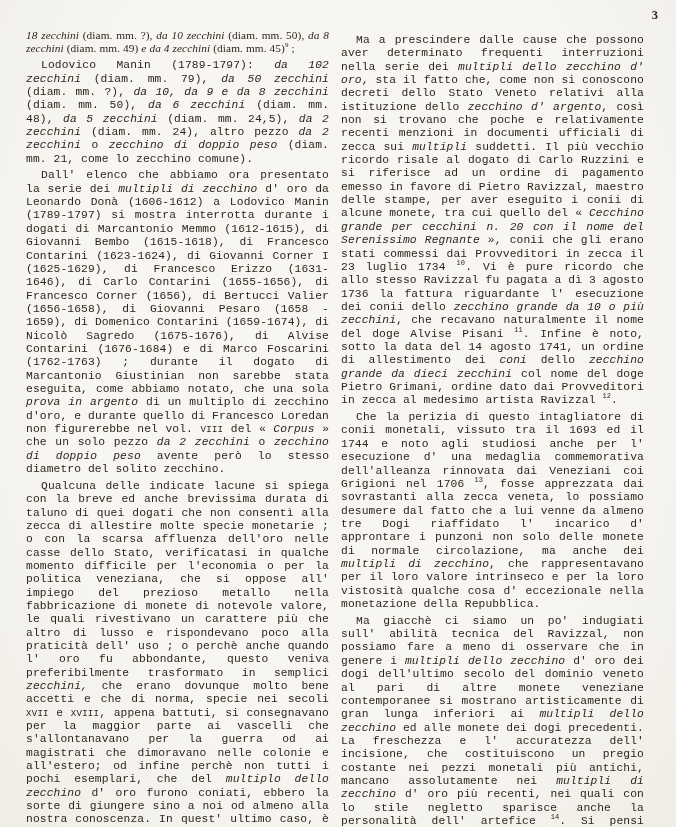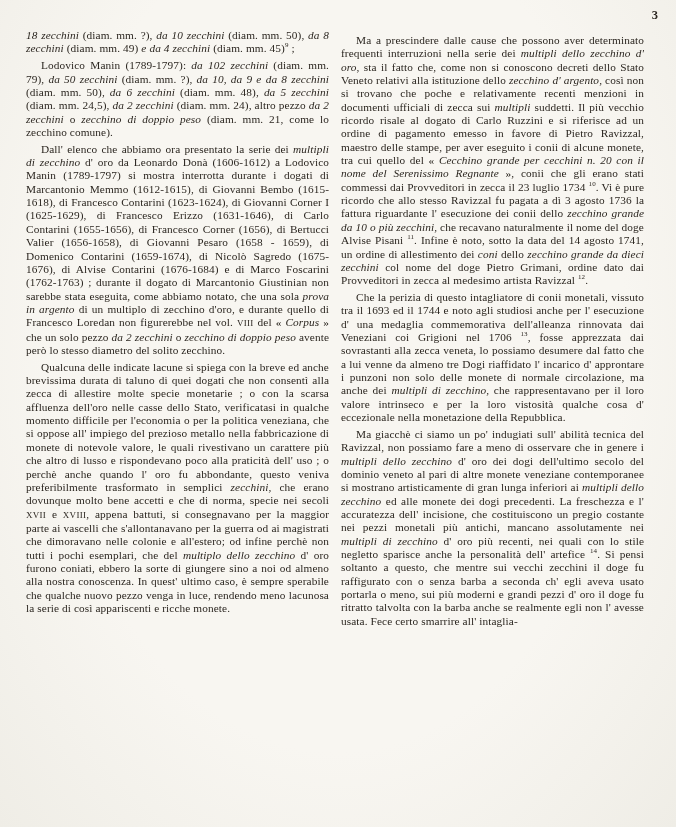--- a/index.html
+++ b/index.html
@@ -42,20 +42,21 @@
     letter-spacing: 0.1px;
   }
   .col-right {
     padding-top: 5px;
   }
   .col p {
     margin: 0 0 3.5px 0;
   }
   .col p.indent {
     text-indent: 15px;
+    font-family: Liberation Mono, monospace;
   }
   .col i {
     font-style: italic;
   }
   .col sup {
     font-size: 0.62em;
     line-height: 0;
     vertical-align: super;
   }
   .sc {

